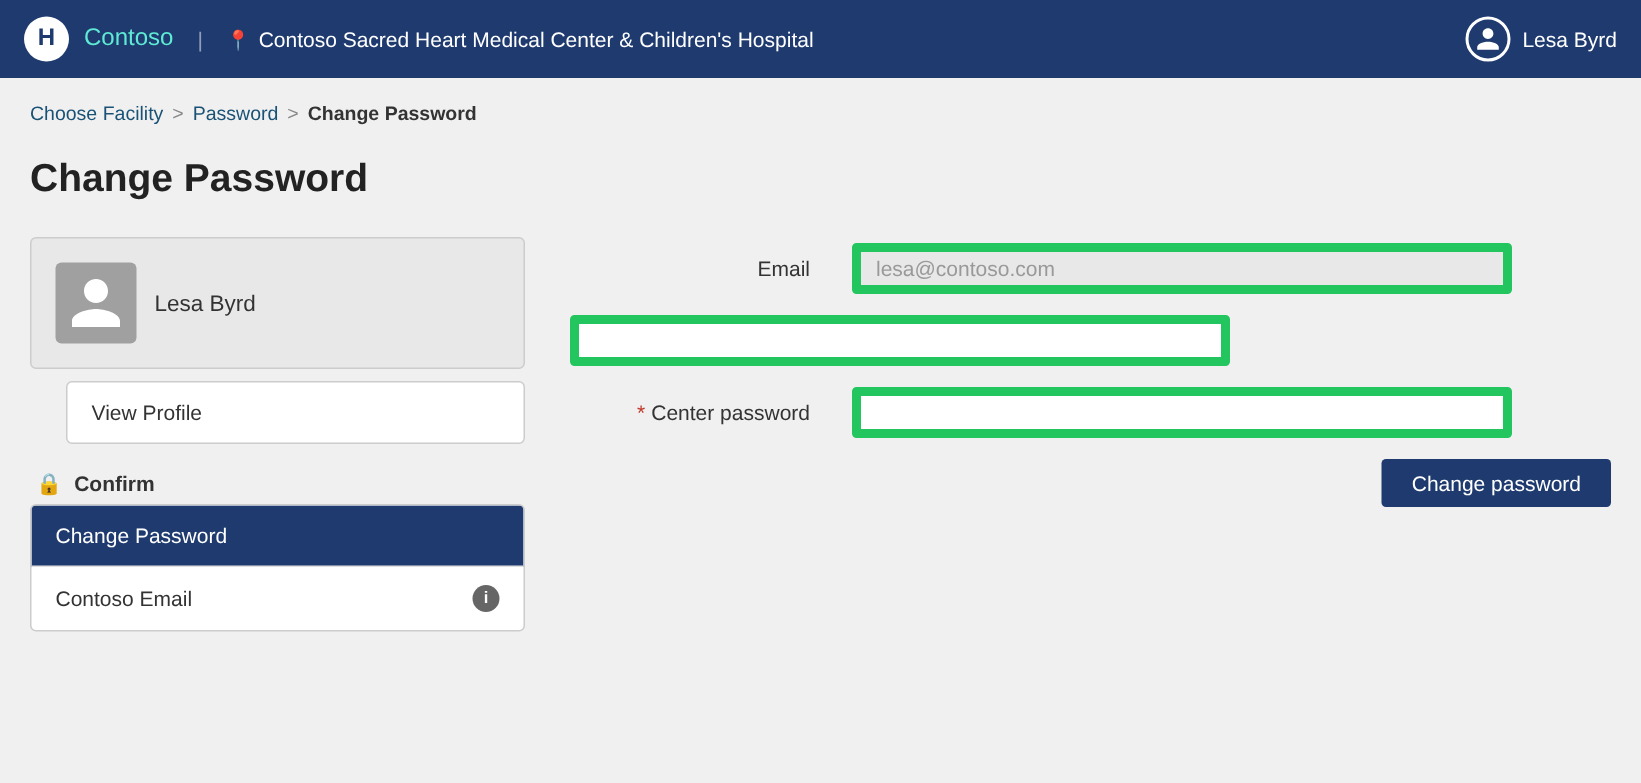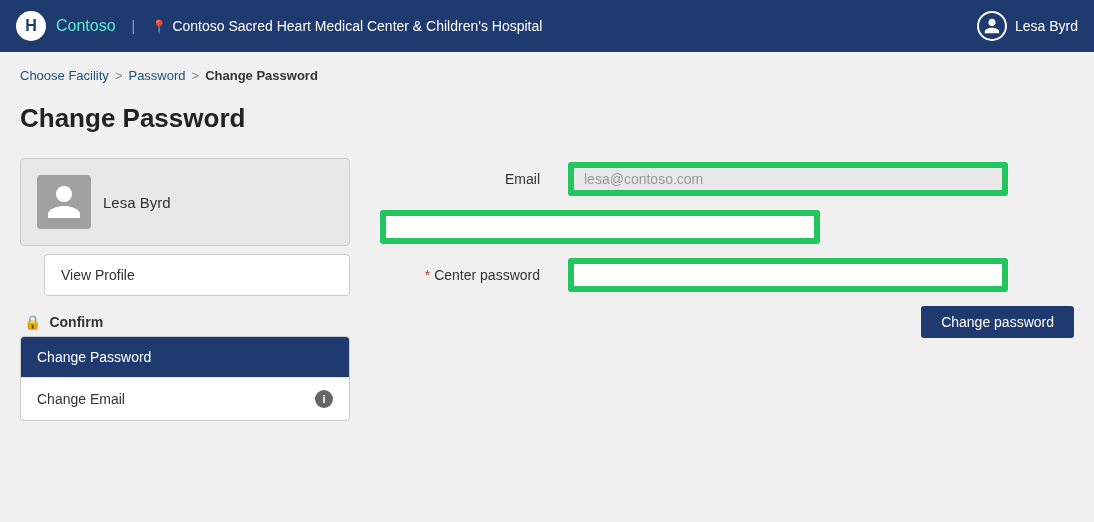--- a/index.html
+++ b/index.html
@@ -315,21 +315,21 @@
       <div class="sidebar-section-header">
         <span>🔒</span>
         <span>Confirm</span>
       </div>
 
       <ul class="sidebar-submenu">
         <li class="sidebar-submenu-item active">
           <span>Change Password</span>
         </li>
         <li class="sidebar-submenu-item">
-          <span>Change Email</span>
+          <span>Contoso Email</span>
           <div class="info-icon">i</div>
         </li>
       </ul>
 
     </aside>
 
     <div class="form-area">
 
       <div class="form-row">
         <label class="form-label">Email</label>

